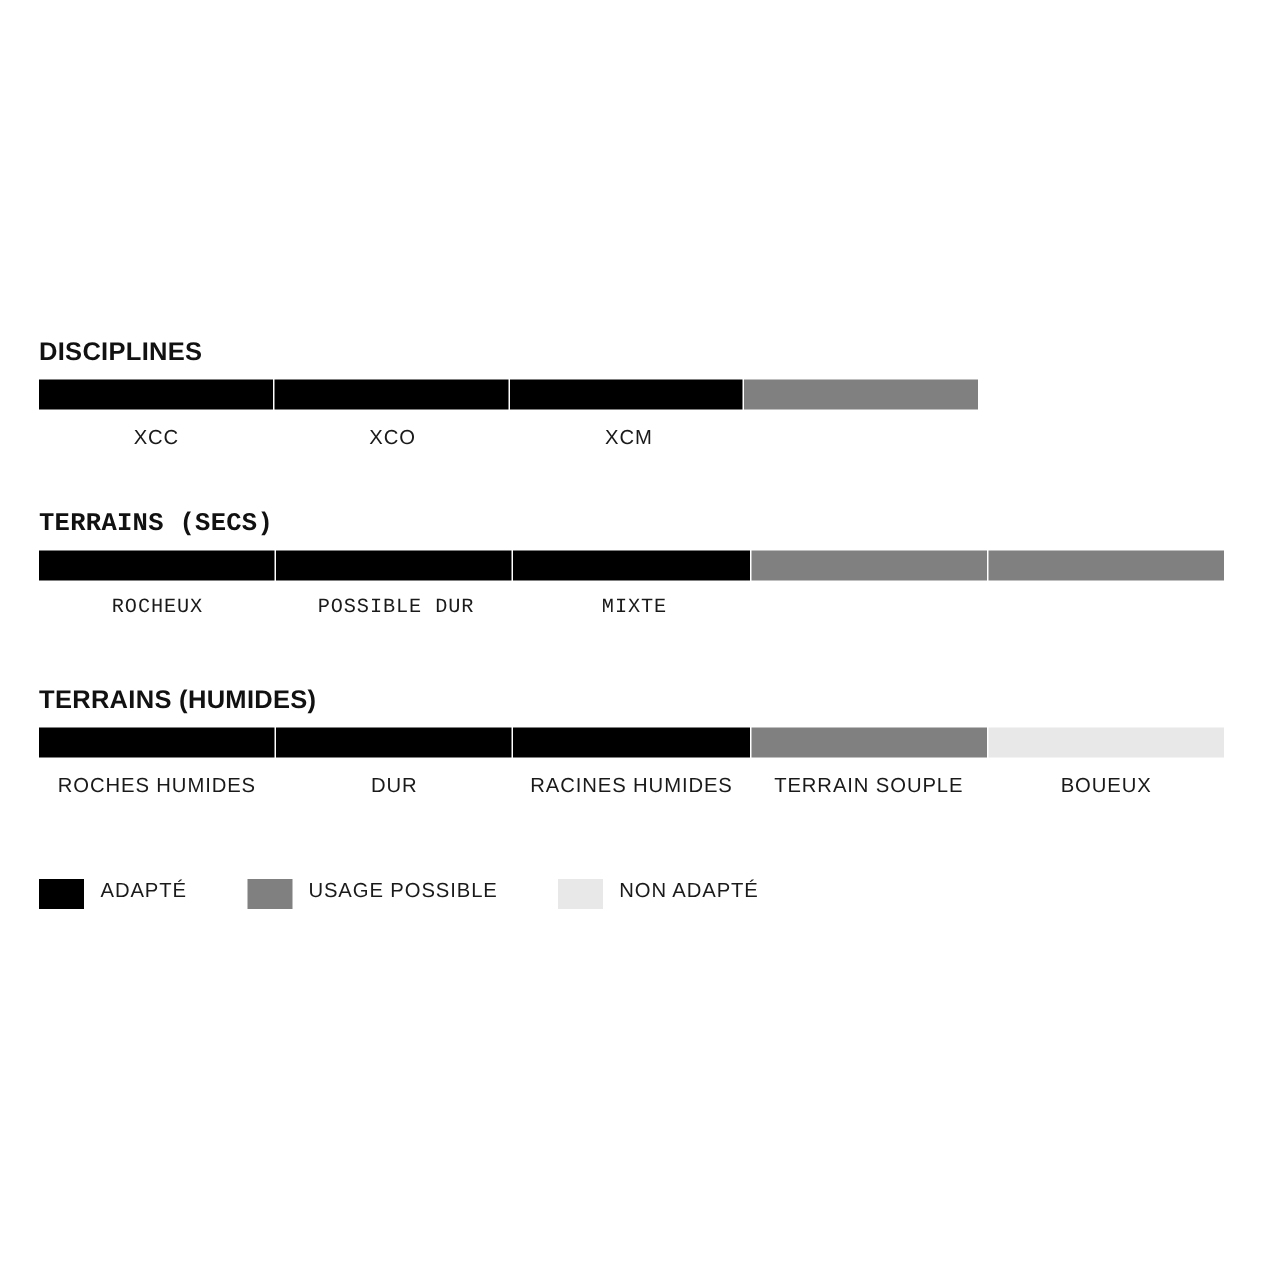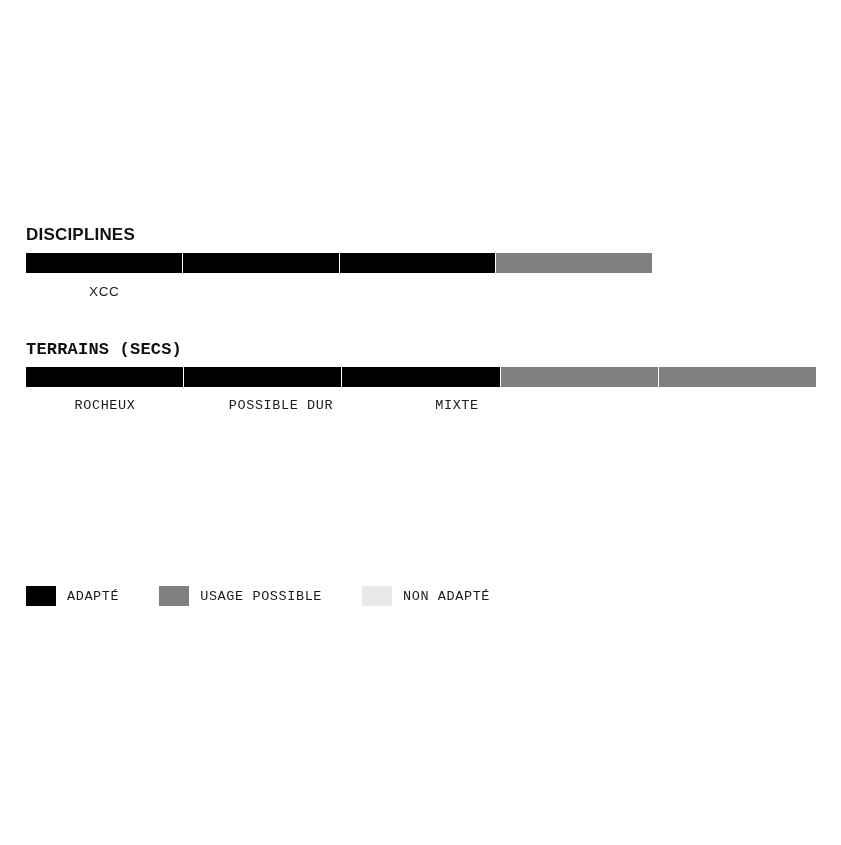--- a/index.html
+++ b/index.html
@@ -36,21 +36,21 @@
     display: flex;
     width: 100%;
     gap: 1px;
   }
   .bar {
     height: 20px;
   }
   .labels {
     display: flex;
     width: 100%;
-    gap: 18px;
+    gap: 1px;
     margin-top: 9px;
   }
   .label {
     font-size: 13.5px;
     letter-spacing: 0.6px;
     text-align: center;
     line-height: 1.45;
     color: #1a1a1a;
     white-space: pre-line;
   }
@@ -65,23 +65,22 @@
 
   .legend {
     position: absolute;
     left: 26px;
     top: 586px;
     display: flex;
     align-items: center;
   }
   .legend-item {
     display: flex;
-    align-items: center;
+    align-items: flex-start;
     margin-right: 40px;
-    font-family: Liberation Mono, monospace;
   }
   .legend-swatch {
     width: 30px;
     height: 20px;
     margin-right: 11px;
   }
   .legend-label {
     font-size: 13.5px;
     letter-spacing: 0.6px;
     color: #1a1a1a;
@@ -96,39 +95,58 @@
   <div class="block" id="block-disciplines">
     <h2 class="section-title">DISCIPLINES</h2>
     <div class="bars">
       <div class="bar" style="background: rgb(0, 0, 0);"></div>
       <div class="bar" style="background: rgb(0, 0, 0);"></div>
       <div class="bar" style="background: rgb(0, 0, 0);"></div>
       <div class="bar" style="background: rgb(128, 128, 128);"></div>
     </div>
     <div class="labels">
       <div class="label">XCC</div>
+      <div class="label">XCO</div>
+      <div class="label">XCM</div>
     </div>
   </div>
 
   <div class="block" id="block-terrains-secs">
     <h2 class="section-title">TERRAINS (SECS)</h2>
     <div class="bars">
       <div class="bar" style="width: 20%; background: rgb(0, 0, 0);"></div>
       <div class="bar" style="width: 20%; background: rgb(0, 0, 0);"></div>
       <div class="bar" style="width: 20%; background: rgb(0, 0, 0);"></div>
       <div class="bar" style="width: 20%; background: rgb(128, 128, 128);"></div>
       <div class="bar" style="width: 20%; background: rgb(128, 128, 128);"></div>
     </div>
     <div class="labels">
       <div class="label" style="width:20%">ROCHEUX</div>
       <div class="label" style="width:20%">POSSIBLE DUR</div>
       <div class="label" style="width:20%">MIXTE</div>
     </div>
   </div>
 
+  <div class="block" id="block-terrains-humides">
+    <h2 class="section-title">TERRAINS (HUMIDES)</h2>
+    <div class="bars">
+      <div class="bar" style="width: 20%; background: rgb(0, 0, 0);"></div>
+      <div class="bar" style="width: 20%; background: rgb(0, 0, 0);"></div>
+      <div class="bar" style="width: 20%; background: rgb(0, 0, 0);"></div>
+      <div class="bar" style="width: 20%; background: rgb(128, 128, 128);"></div>
+      <div class="bar" style="width: 20%; background: rgb(232, 232, 232);"></div>
+    </div>
+    <div class="labels">
+      <div class="label" style="width:20%">ROCHES HUMIDES</div>
+      <div class="label" style="width:20%">DUR</div>
+      <div class="label" style="width:20%">RACINES HUMIDES</div>
+      <div class="label" style="width:20%">TERRAIN SOUPLE</div>
+      <div class="label" style="width:20%">BOUEUX</div>
+    </div>
+  </div>
 
   <div class="legend">
     <div class="legend-item">
       <span class="legend-swatch" style="background: rgb(0, 0, 0);"></span>
       <span class="legend-label">ADAPTÉ</span>
     </div>
     <div class="legend-item">
       <span class="legend-swatch" style="background: rgb(128, 128, 128);"></span>
       <span class="legend-label">USAGE POSSIBLE</span>
     </div>

